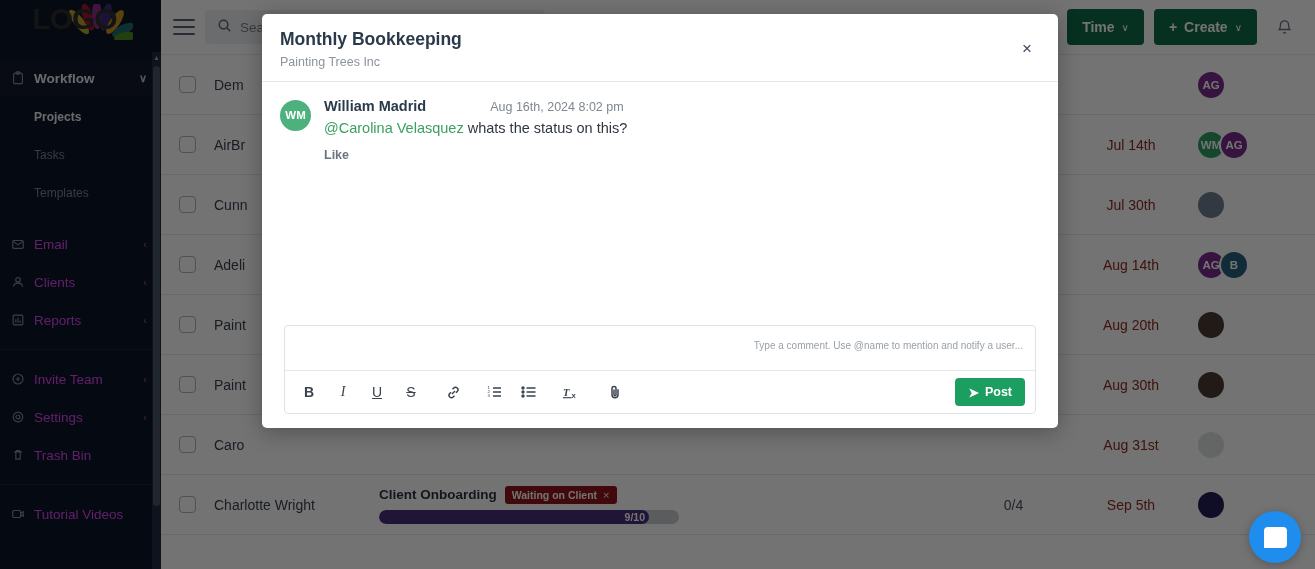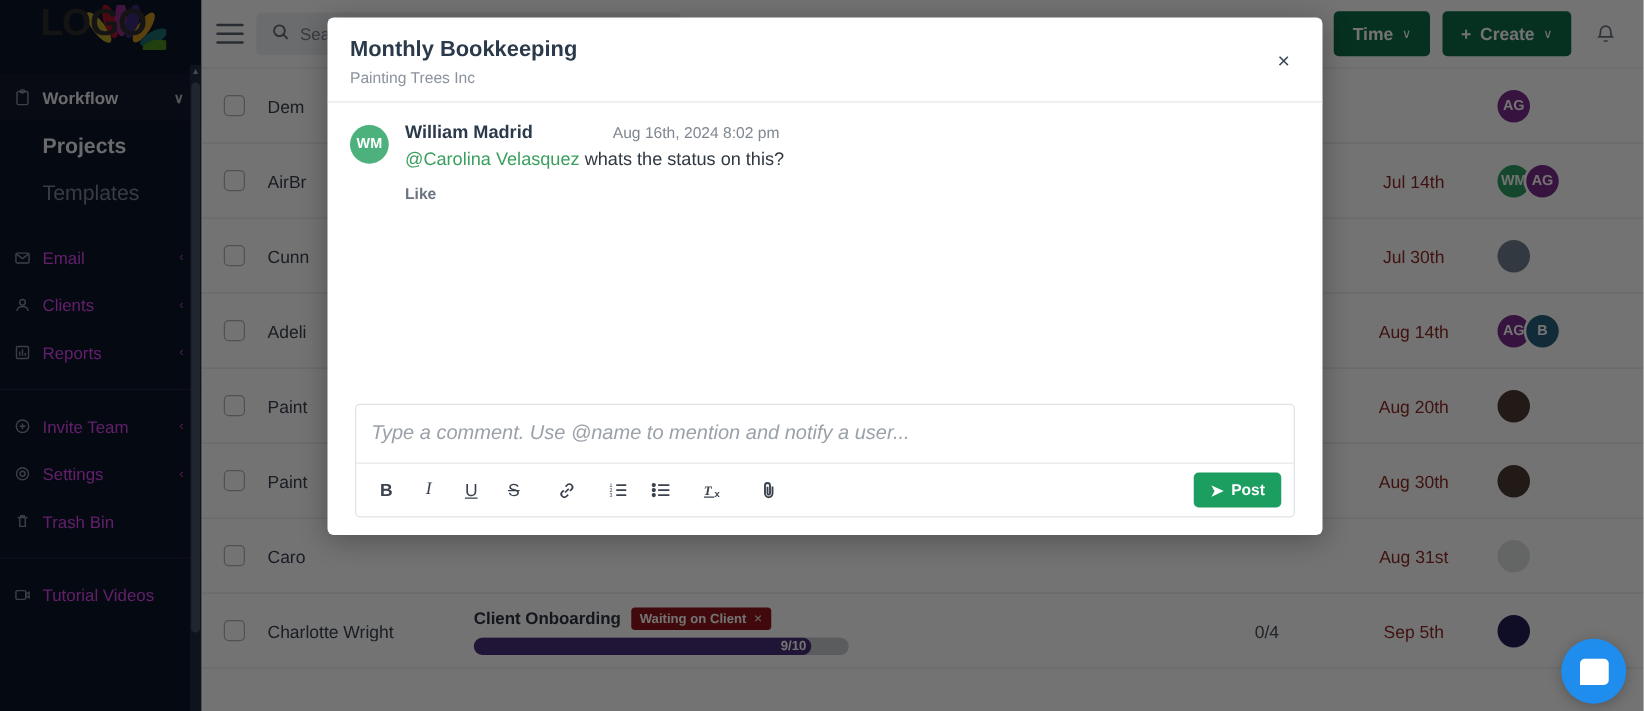--- a/index.html
+++ b/index.html
@@ -39,21 +39,21 @@
     height: 38px; padding: 0 14px 0 10px;
     font-size: 13.5px; color: #d946ef; cursor: pointer;
     white-space: nowrap;
   }
   .sb-item.active { background: #121a2e; color: #e8ebf0; font-weight: 700; }
   .sb-icon { width: 15px; height: 15px; flex: 0 0 15px; opacity: .85; display:flex; align-items:center; justify-content:center;}
   .sb-label { flex: 1; }
   .sb-chev { font-size: 11px; opacity: .8; }
   .sb-sub {
     padding: 4px 0 2px 34px;
-    font-size: 17px; line-height: 32px; color: #7b8498; cursor: pointer;
+    font-size: 12px; line-height: 32px; color: #7b8498; cursor: pointer;
   }
   .sb-sub.cur { color: #e8ebf0; font-weight: 700; }
   .sb-div { height: 1px; background: #1c2540; margin: 10px 0; }
   .sb-scrollbar {
     position: absolute; right: 0; top: 52px; width: 9px; bottom: 0;
     background: #222b44;
   }
   .sb-thumb { position: absolute; top: 14px; left: 1px; width: 7px; height: 440px; background: #4b5367; border-radius: 4px; }
   .sb-arrow { position:absolute; top:2px; left:1px; width:7px; text-align:center; font-size:7px; color:#98a0b4; }
 
@@ -152,23 +152,24 @@
   .cmt-time { font-size: 12.5px; color: #7f878f; margin-left: 39px; }
   .cmt-text { font-size: 14.5px; color: #2f3740; margin-top: 4px; line-height: 1.4; }
   .mention { color: #3ba05f; }
   .cmt-like { font-size: 12.5px; font-weight: 700; color: #6b7480; margin-top: 10px; cursor: pointer; display:inline-block; }
 
   .editor {
     margin: 0 22px 14px 22px; border: 1px solid #dfe2e6; border-radius: 4px;
     background: #fff; display: flex; flex-direction: column;
   }
   .ed-input {
-    min-height: 45px; padding: 14px 12px; font-size: 16px;
-    color: #9aa1a9; font-style: italic; border-bottom: 1px solid #e6e8ea;
+    min-height: 45px; padding: 14px 12px; font-size: 10px;
+    color: #9aa1a9; border-bottom: 1px solid #e6e8ea;
     cursor: text;
+    text-align: right;
   }
   .ed-bar { display: flex; align-items: center; gap: 6px; padding: 7px 10px; }
   .ed-btn {
     width: 28px; height: 26px; display:flex; align-items:center; justify-content:center;
     color: #39424d; font-size: 14px; cursor: pointer; border-radius:3px;
   }
   .ed-btn.b { font-weight: 700; }
   .ed-btn.i { font-style: italic; font-family: "Liberation Serif", serif; }
   .ed-btn.u { text-decoration: underline; }
   .ed-btn.s { text-decoration: line-through; }
@@ -214,20 +215,21 @@
         <span class="sb-icon">
           <svg width="14" height="14" viewBox="0 0 16 16" fill="none" stroke="#9aa3b5" stroke-width="1.3">
               <rect x="3" y="2.5" width="10" height="12" rx="1.5"></rect>
               <rect x="6" y="1" width="4" height="2.6" rx="1"></rect>
             </svg>
         </span>
         <span class="sb-label">Workflow</span>
         <span class="sb-chev">∨</span>
       </div>
       <div class="sb-sub cur">Projects</div>
+      <div class="sb-sub">Tasks</div>
       <div class="sb-sub">Templates</div>
 
       <div class="sb-item" style="margin-top:14px;">
         <span class="sb-icon">
           <svg width="14" height="14" viewBox="0 0 16 16" fill="none" stroke="#9aa3b5" stroke-width="1.3">
               <rect x="2" y="4" width="12" height="9" rx="1.2"></rect>
               <path d="M2.6 5l5.4 4 5.4-4"></path>
             </svg>
         </span>
         <span class="sb-label">Email</span>

